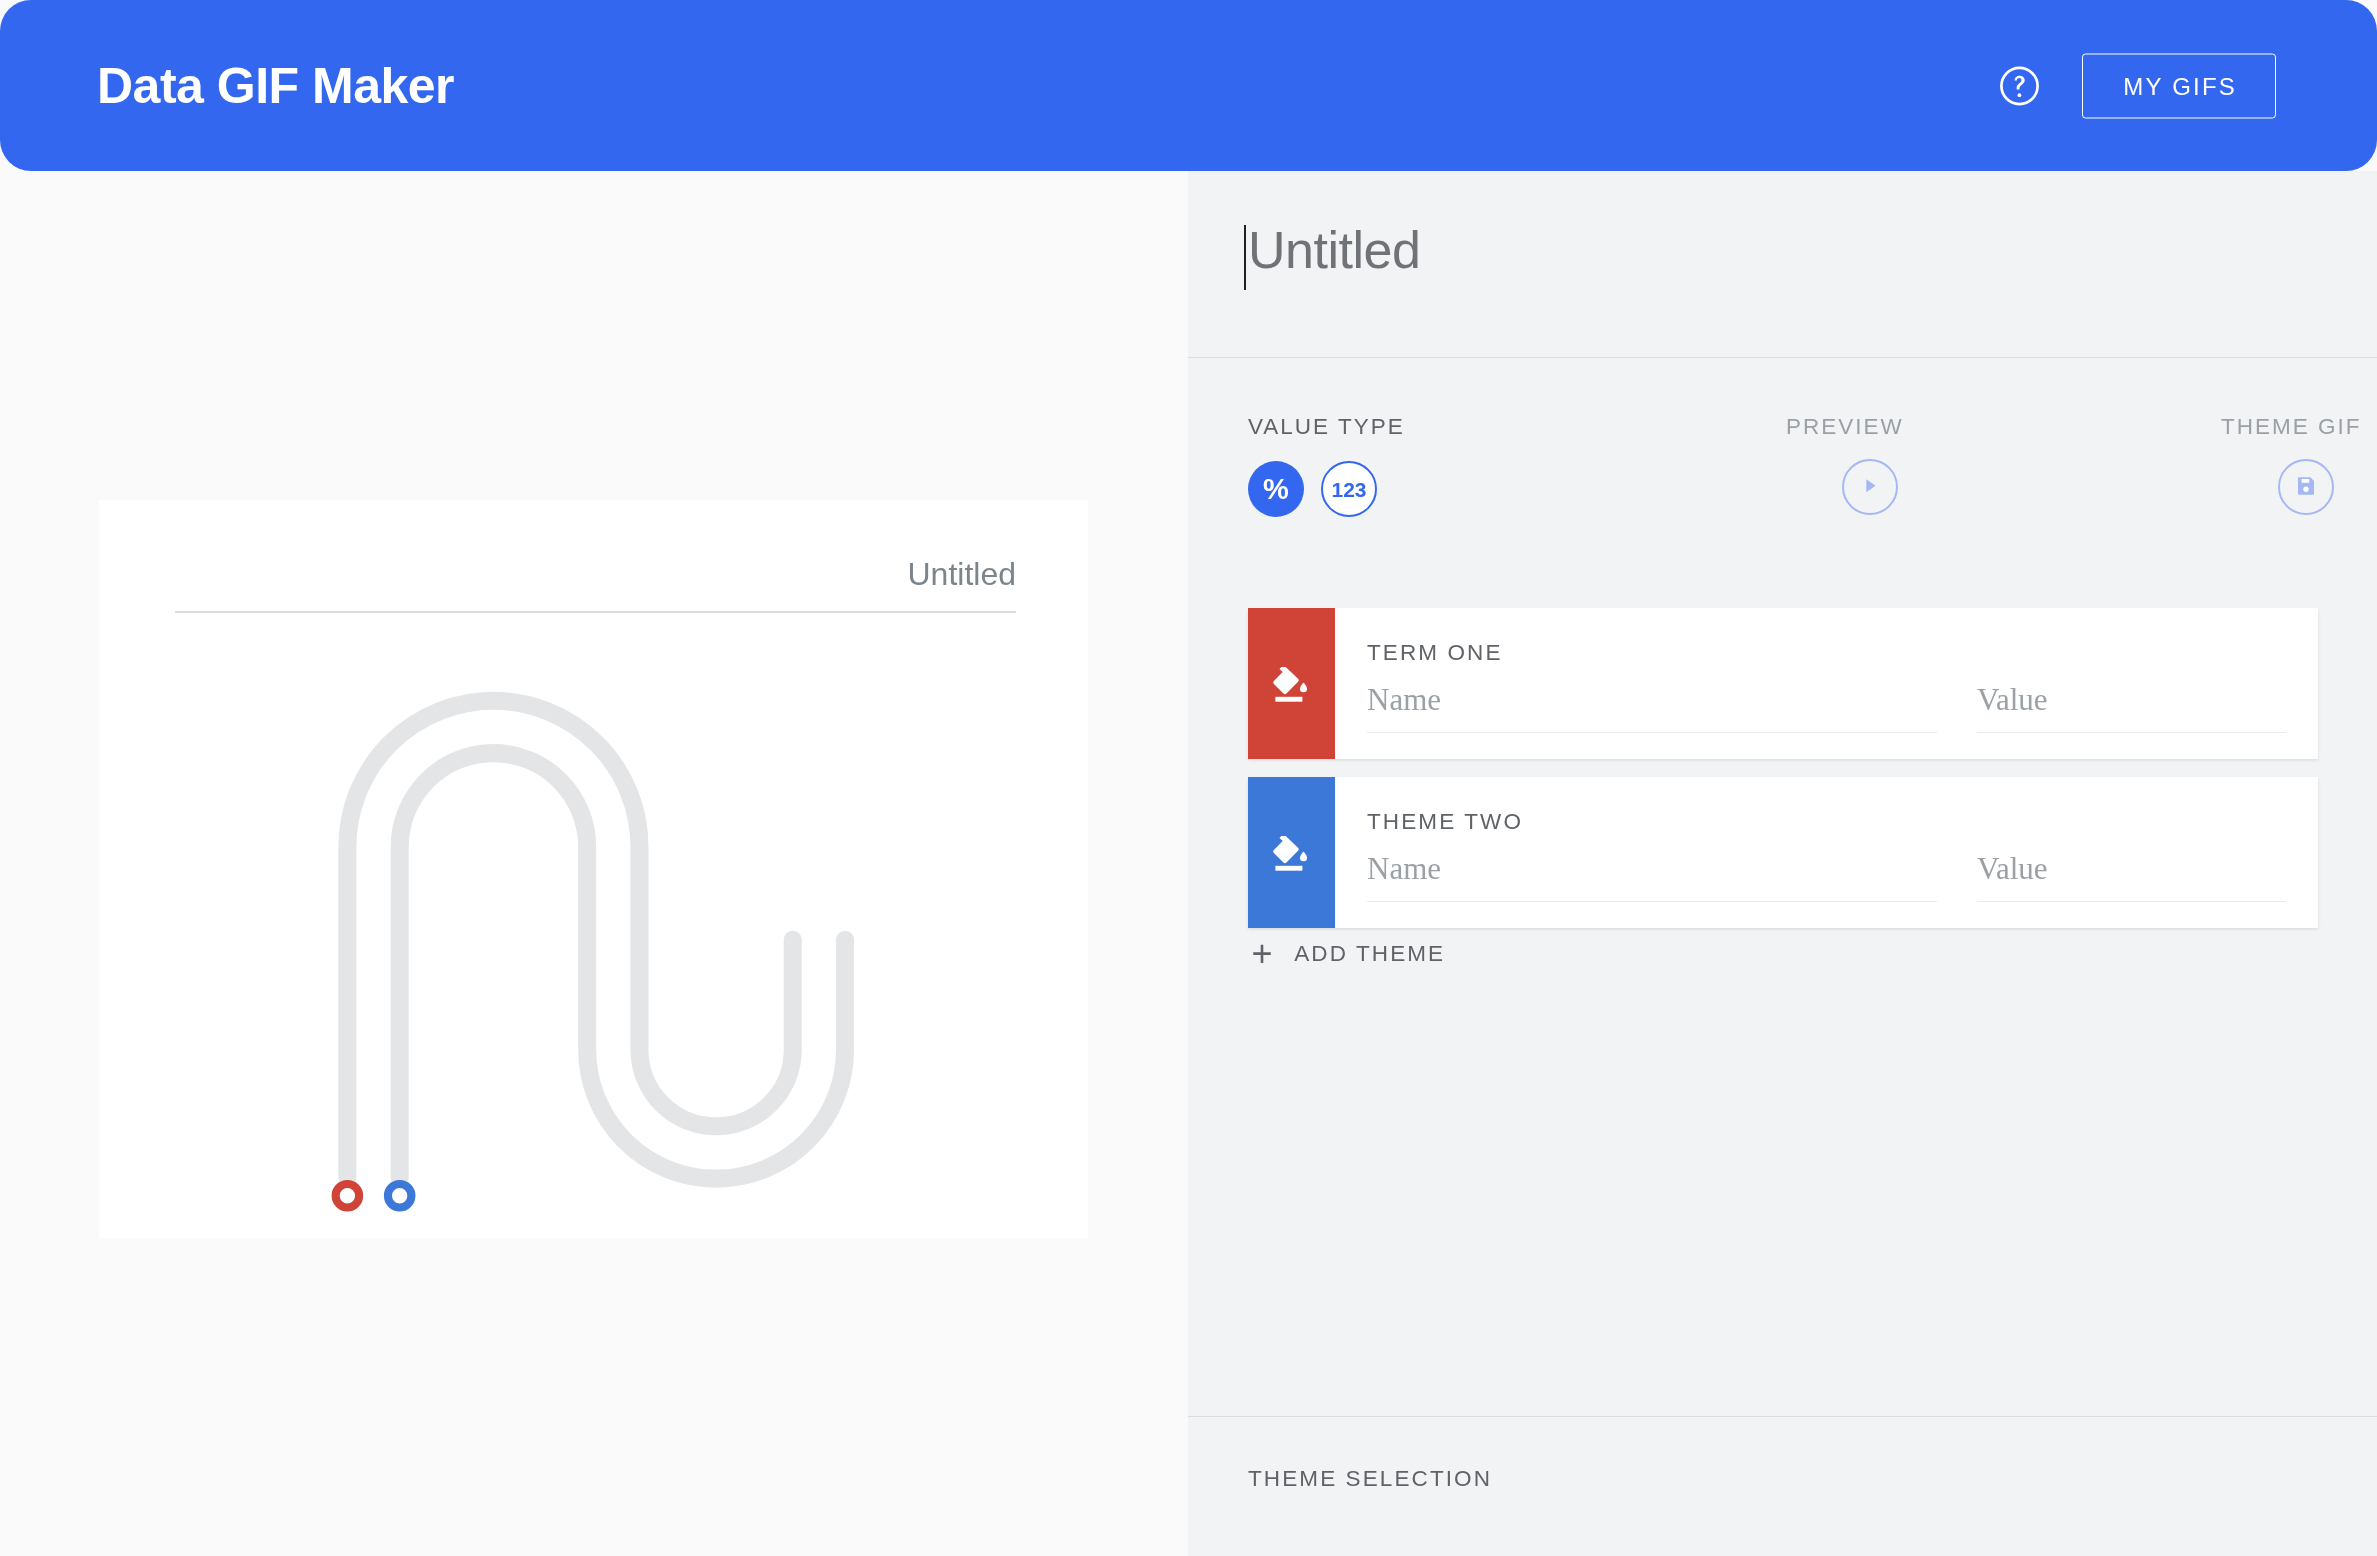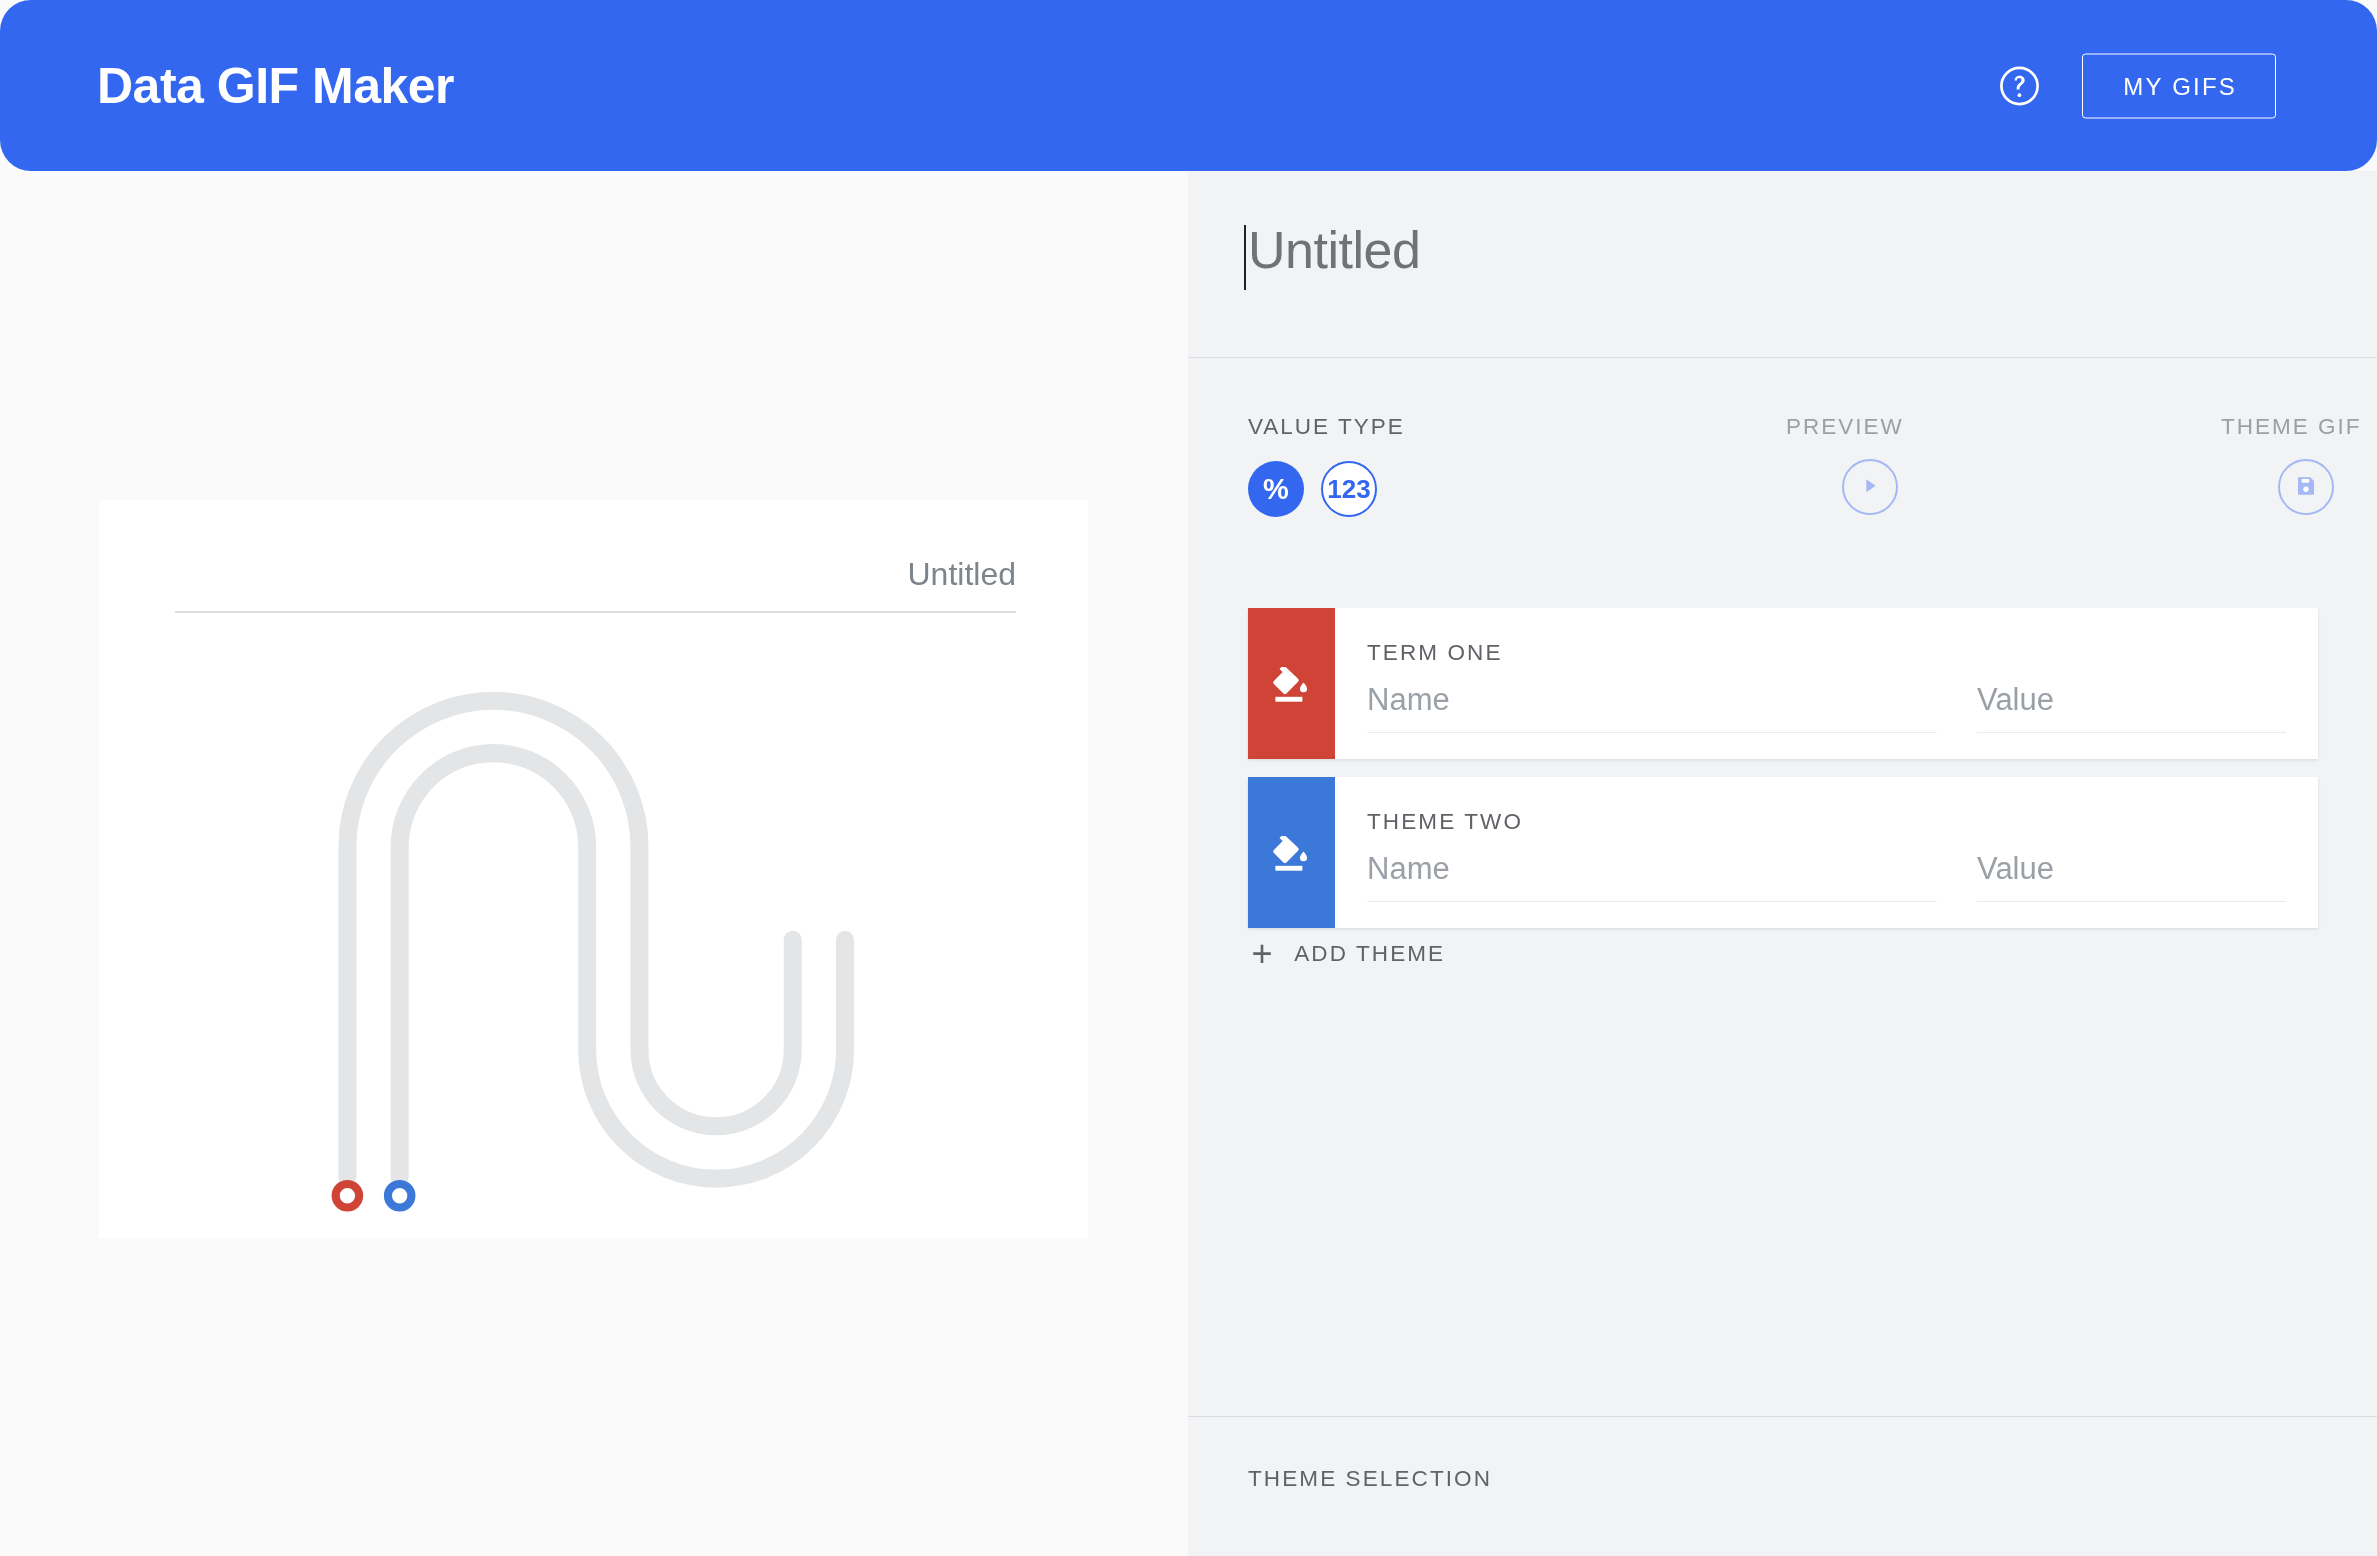--- a/index.html
+++ b/index.html
@@ -138,21 +138,21 @@
     color: #ffffff;
     font-size: 29px;
     font-weight: bold;
   }
   #value-type-number {
     left: 133px; top: 101px;
     width: 56px; height: 56px;
     background: #ffffff;
     border: 2.7px solid #3367f0;
     color: #3367f0;
-    font-size: 26px;
+    font-size: 21px;
     font-weight: bold;
   }
   #preview-button {
     left: 956px; top: 99px;
     width: 56px; height: 56px;
     background: transparent;
     border: 2.7px solid #a5b8f5;
   }
   #save-gif-button {
     left: 1393px; top: 99px;
@@ -200,21 +200,21 @@
     display: flex; gap: 40px;
   }
   .field-name { flex: 0 0 570px; }
   .field-value { flex: 1 1 auto; }
   .term-input {
     width: 100%;
     border: none;
     border-bottom: 1.8px solid #eaebec;
     outline: none;
     background: transparent;
-    font-family: Liberation Sans, sans-serif;
+    font-family: Liberation Serif, serif;
     font-size: 31px;
     color: #4a4f54;
     padding: 0 0 14.4px 0;
   }
   .term-input::placeholder { color: #9aa0a6; opacity: 1; }
 
   #add-term-button {
     position: absolute; left: 60px; top: 760px;
     display: flex; align-items: center; gap: 21.6px;
     background: transparent; border: none;

